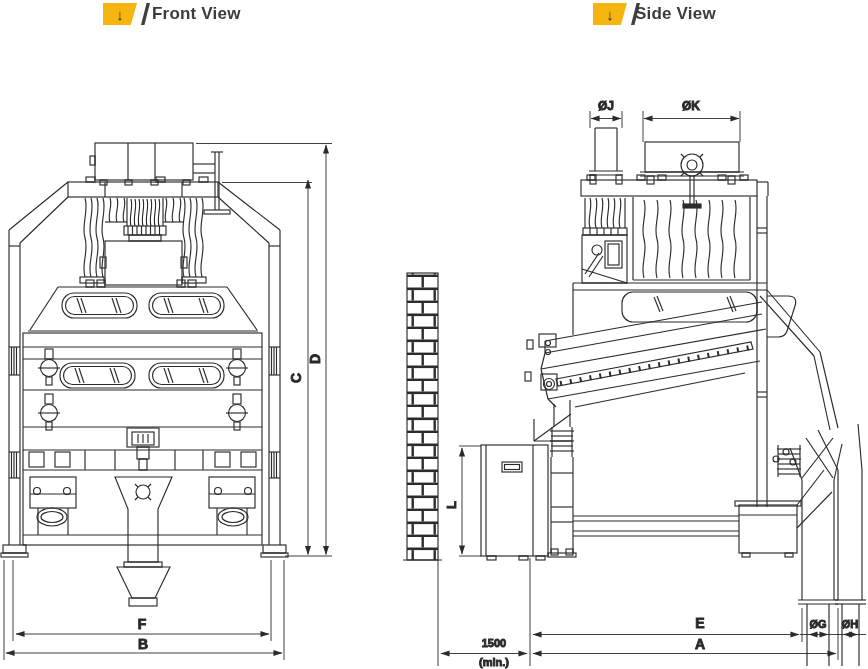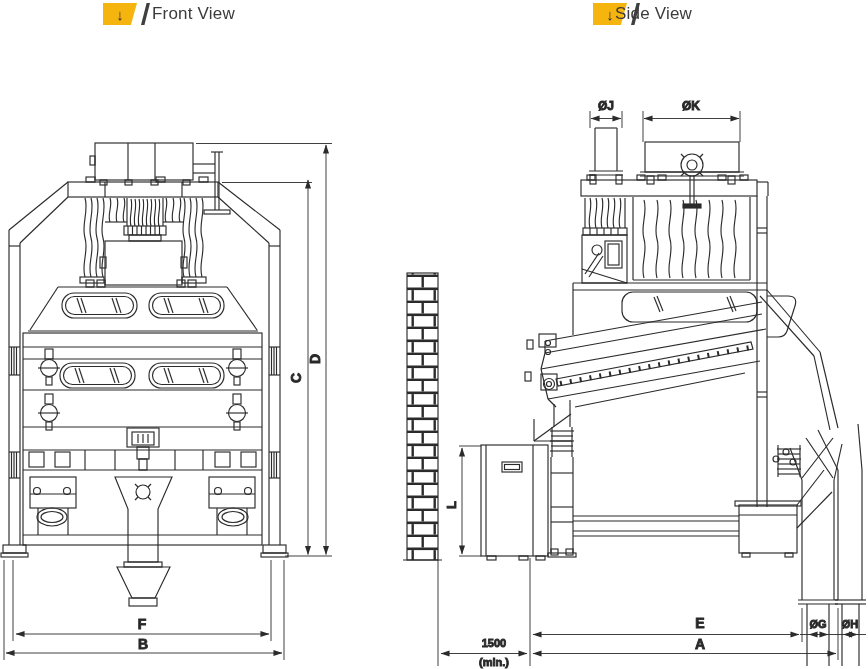--- a/index.html
+++ b/index.html
@@ -3,21 +3,21 @@
 <meta charset="utf-8">
 <style>
   html,body{margin:0;padding:0;background:#fff;}
   body{width:868px;height:669px;position:relative;font-family:"Liberation Sans",sans-serif;overflow:hidden;}
   .badge{position:absolute;top:3px;width:34px;height:22px;background:#F6B40E;
          clip-path:polygon(0 0,100% 0,82% 100%,0 100%);
          display:flex;align-items:center;justify-content:center;}
   .badge .arrow{font-size:15px;font-weight:700;color:#2e2e2e;line-height:1;}
   .slash{position:absolute;top:3px;width:9px;height:22px;background:#3f3f3f;
          clip-path:polygon(62% 0,100% 0,38% 100%,0 100%);}
-  .view-title{position:absolute;top:4px;font-size:17px;font-weight:400;color:#3b3b3b;letter-spacing:.2px;}
+  .view-title{position:absolute;top:4px;font-size:17px;font-weight:700;color:#3b3b3b;letter-spacing:.2px;}
   svg{position:absolute;left:0;top:0;}
   .mach{stroke:#2b2b2b;stroke-width:1.15;fill:none;}
   .dim{stroke:#2b2b2b;stroke-width:.9;fill:none;}
   .t14{font:700 14px "Liberation Sans",sans-serif;fill:#262626;}
   .t13{font:700 13px "Liberation Sans",sans-serif;fill:#262626;}
   .t12{font:700 12px "Liberation Sans",sans-serif;fill:#262626;}
   .t11{font:700 11px "Liberation Sans",sans-serif;fill:#262626;}
 </style>
 </head>
 <body>
@@ -25,21 +25,21 @@
 <div class="badge" style="left:103px;">
   <span class="arrow">↓</span>
 </div>
 <div class="slash" style="left:141px;"></div>
 <div class="view-title" style="left:152px;">Front View</div>
 
 <div class="badge" style="left:593px;">
   <span class="arrow">↓</span>
 </div>
 <div class="slash" style="left:631px;"></div>
-<div class="view-title" style="left:615px;">Side View</div>
+<div class="view-title" style="left:635px;">Side View</div>
 
 <svg width="868" height="669" viewBox="0 0 868 669">
   <defs>
     <marker id="arr" viewBox="0 0 10 8" markerWidth="11" markerHeight="8" refX="9.5" refY="4" orient="auto-start-reverse">
       <path d="M0,0.6 L10,4 L0,7.4 Z" fill="#2b2b2b"></path>
     </marker>
     <pattern id="brick" x="407" y="277" width="22" height="26" patternUnits="userSpaceOnUse">
       <rect width="22" height="26" fill="#ffffff"></rect>
       <rect x="0" y="10.5" width="22" height="2.6" fill="#2b2b2b"></rect>
       <rect x="0" y="23.6" width="22" height="2.4" fill="#2b2b2b"></rect>

